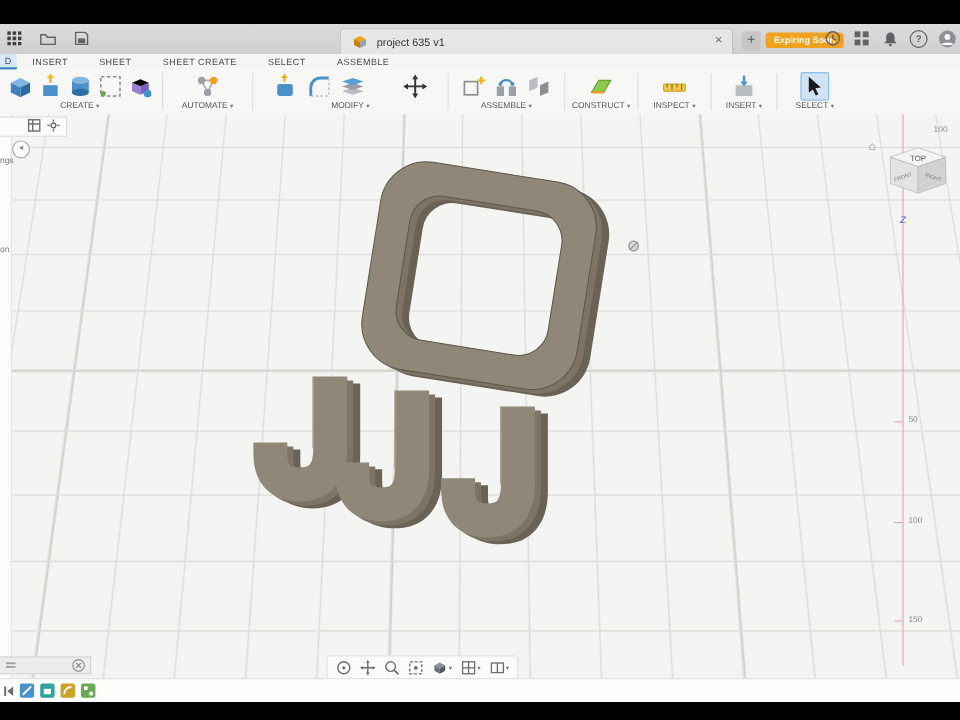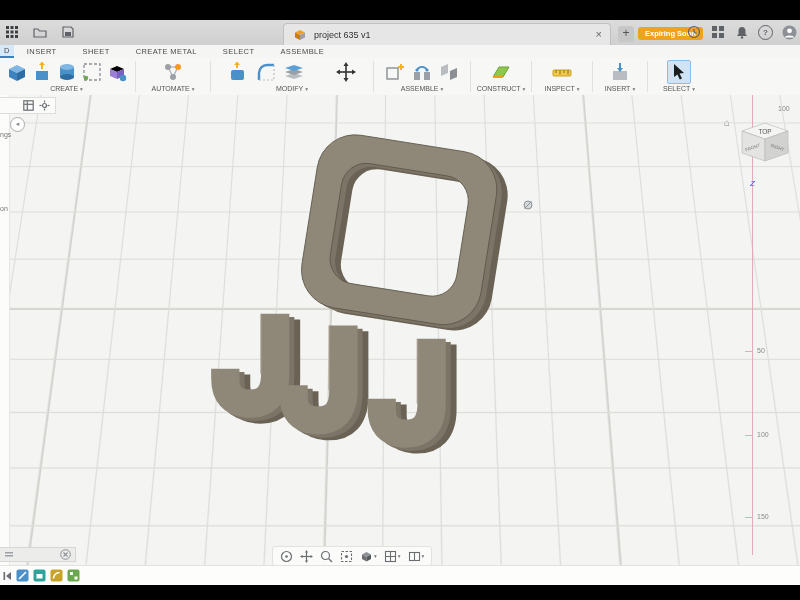--- a/index.html
+++ b/index.html
@@ -161,21 +161,21 @@
               <path d="M2.5 12.5 C3.5 9.8 11.5 9.8 12.5 12.5" fill="#fff"></path>
             </svg>
         </span>
       </div>
     </div>
 
     <div class="ribbon-tabs">
       <span class="rtab frag">D</span>
       <span class="rtab">INSERT</span>
       <span class="rtab">SHEET</span>
-      <span class="rtab">CREATE METAL</span>
+      <span class="rtab">SHEET CREATE</span>
       <span class="rtab">SELECT</span>
       <span class="rtab">ASSEMBLE</span>
     </div>
 
     <div class="ribbon-tools">
 
       <div class="rgroup" style="width:133px">
         <div class="ricons">
           <span class="ticon">
             <svg width="22" height="22">

